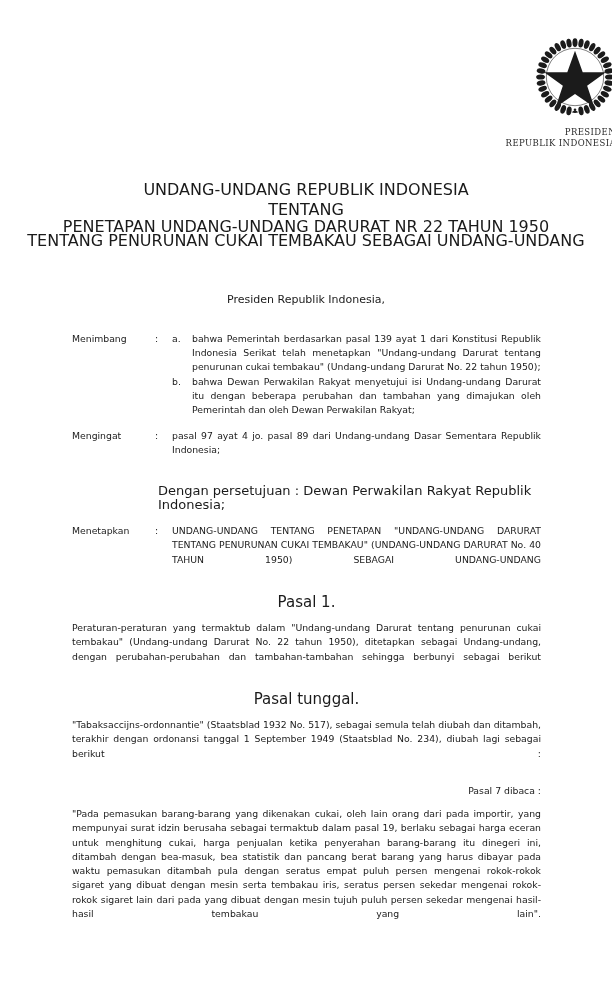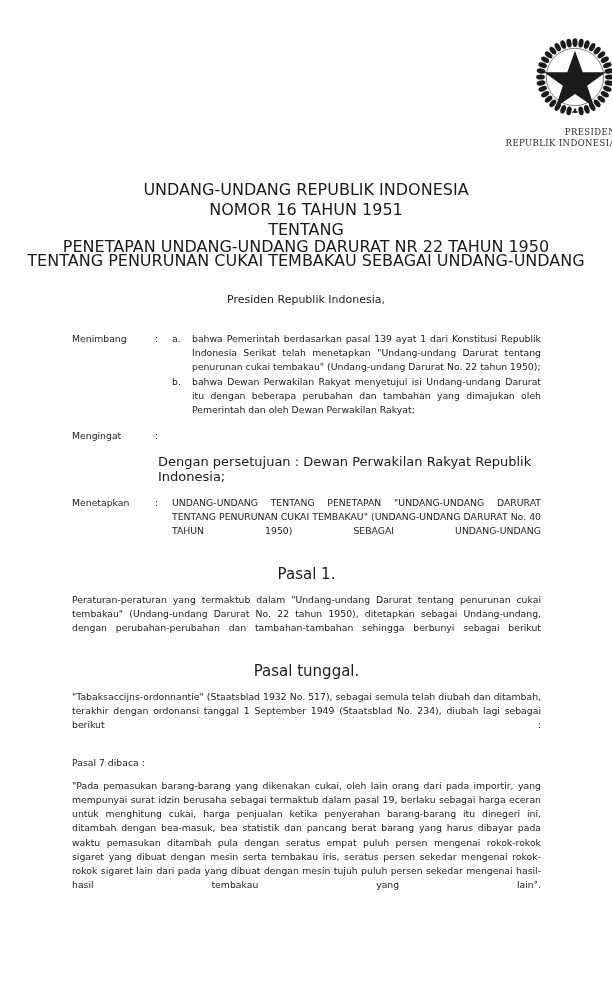--- a/index.html
+++ b/index.html
@@ -140,21 +140,21 @@
     text-align: justify;
     text-justify: inter-word;
     font-size: 9.3px;
     line-height: 14.2px;
   }
   .para::after {
     content: "";
     display: inline-block;
     width: 100%;
   }
-  .para.plain { text-align: left; }
+  .para.plain { text-align: right; }
   .para.plain::after { content: none; }
   .para.tight { margin-bottom: 9px; }
 </style>
 </head>
 <body>
 
 <div class="page">
 
   <div class="emblem-block">
     <span class="emblem">
@@ -279,21 +279,20 @@
       </svg>
     </span>
     <div class="emblem-caption">
       <div>PRESIDEN</div>
       <div>REPUBLIK INDONESIA</div>
     </div>
   </div>
 
   <div class="title-block">
     <div class="title-line">UNDANG-UNDANG REPUBLIK INDONESIA</div>
-    <div class="title-line">NOMOR 16 TAHUN 1951</div>
     <div class="title-line">TENTANG</div>
     <div class="title-sub">
       <div class="title-line">PENETAPAN UNDANG-UNDANG DARURAT NR 22 TAHUN 1950</div>
       <div class="title-line">TENTANG PENURUNAN CUKAI TEMBAKAU SEBAGAI UNDANG-UNDANG</div>
     </div>
   </div>
 
   <div class="opening">Presiden Republik Indonesia,</div>
 
   <div class="doc-body">
@@ -309,20 +308,21 @@
         <div class="lettered">
           <div class="letter-mark">b.</div>
           <div class="letter-text">bahwa Dewan Perwakilan Rakyat menyetujui isi Undang-undang Darurat itu dengan beberapa perubahan dan tambahan yang dimajukan oleh Pemerintah dan oleh Dewan Perwakilan Rakyat;</div>
         </div>
       </div>
     </div>
 
     <div class="clause-row">
       <div class="clause-label">Mengingat</div>
       <div class="clause-colon">:</div>
+      <div class="clause-content justified">pasal 97 ayat 4 jo. pasal 89 dari Undang-undang Dasar Sementara Republik Indonesia;</div>
     </div>
 
     <div class="approval">Dengan persetujuan : Dewan Perwakilan Rakyat Republik Indonesia;</div>
 
 
     <div class="clause-row">
       <div class="clause-label">Menetapkan</div>
       <div class="clause-colon">:</div>
       <div class="clause-content justified">UNDANG-UNDANG TENTANG PENETAPAN "UNDANG-UNDANG DARURAT TENTANG PENURUNAN CUKAI TEMBAKAU" (UNDANG-UNDANG DARURAT No. 40 TAHUN 1950) SEBAGAI UNDANG-UNDANG</div>
     </div>

